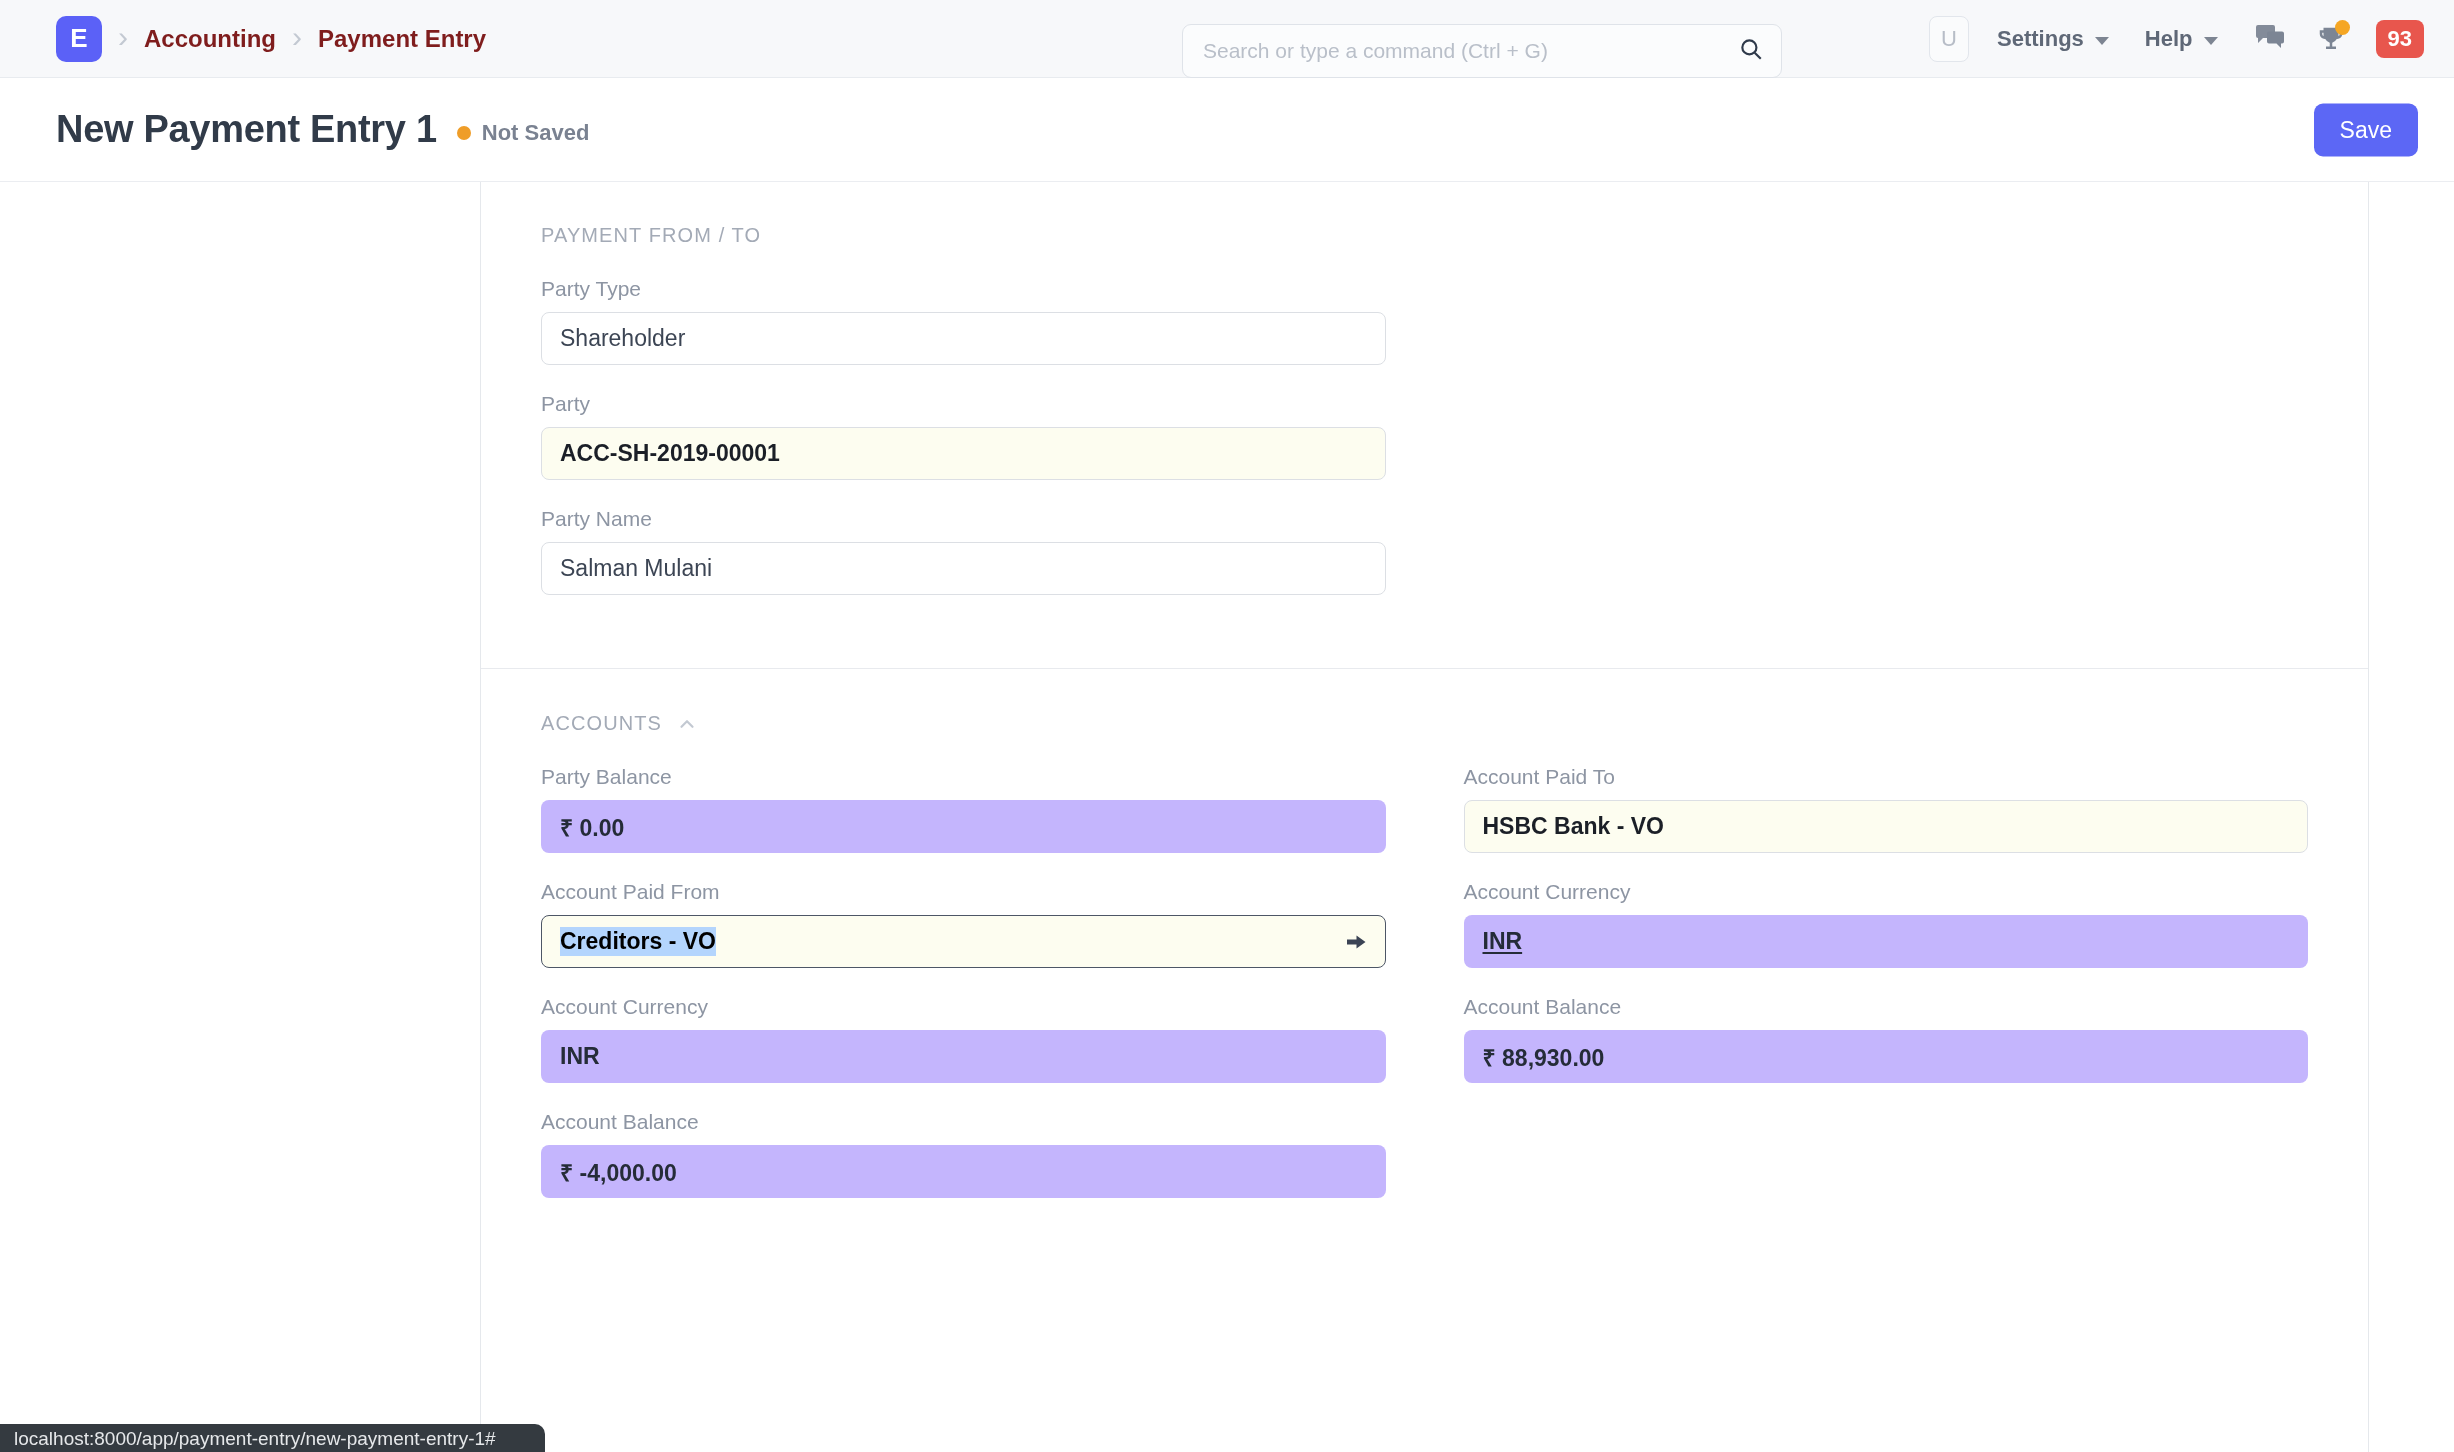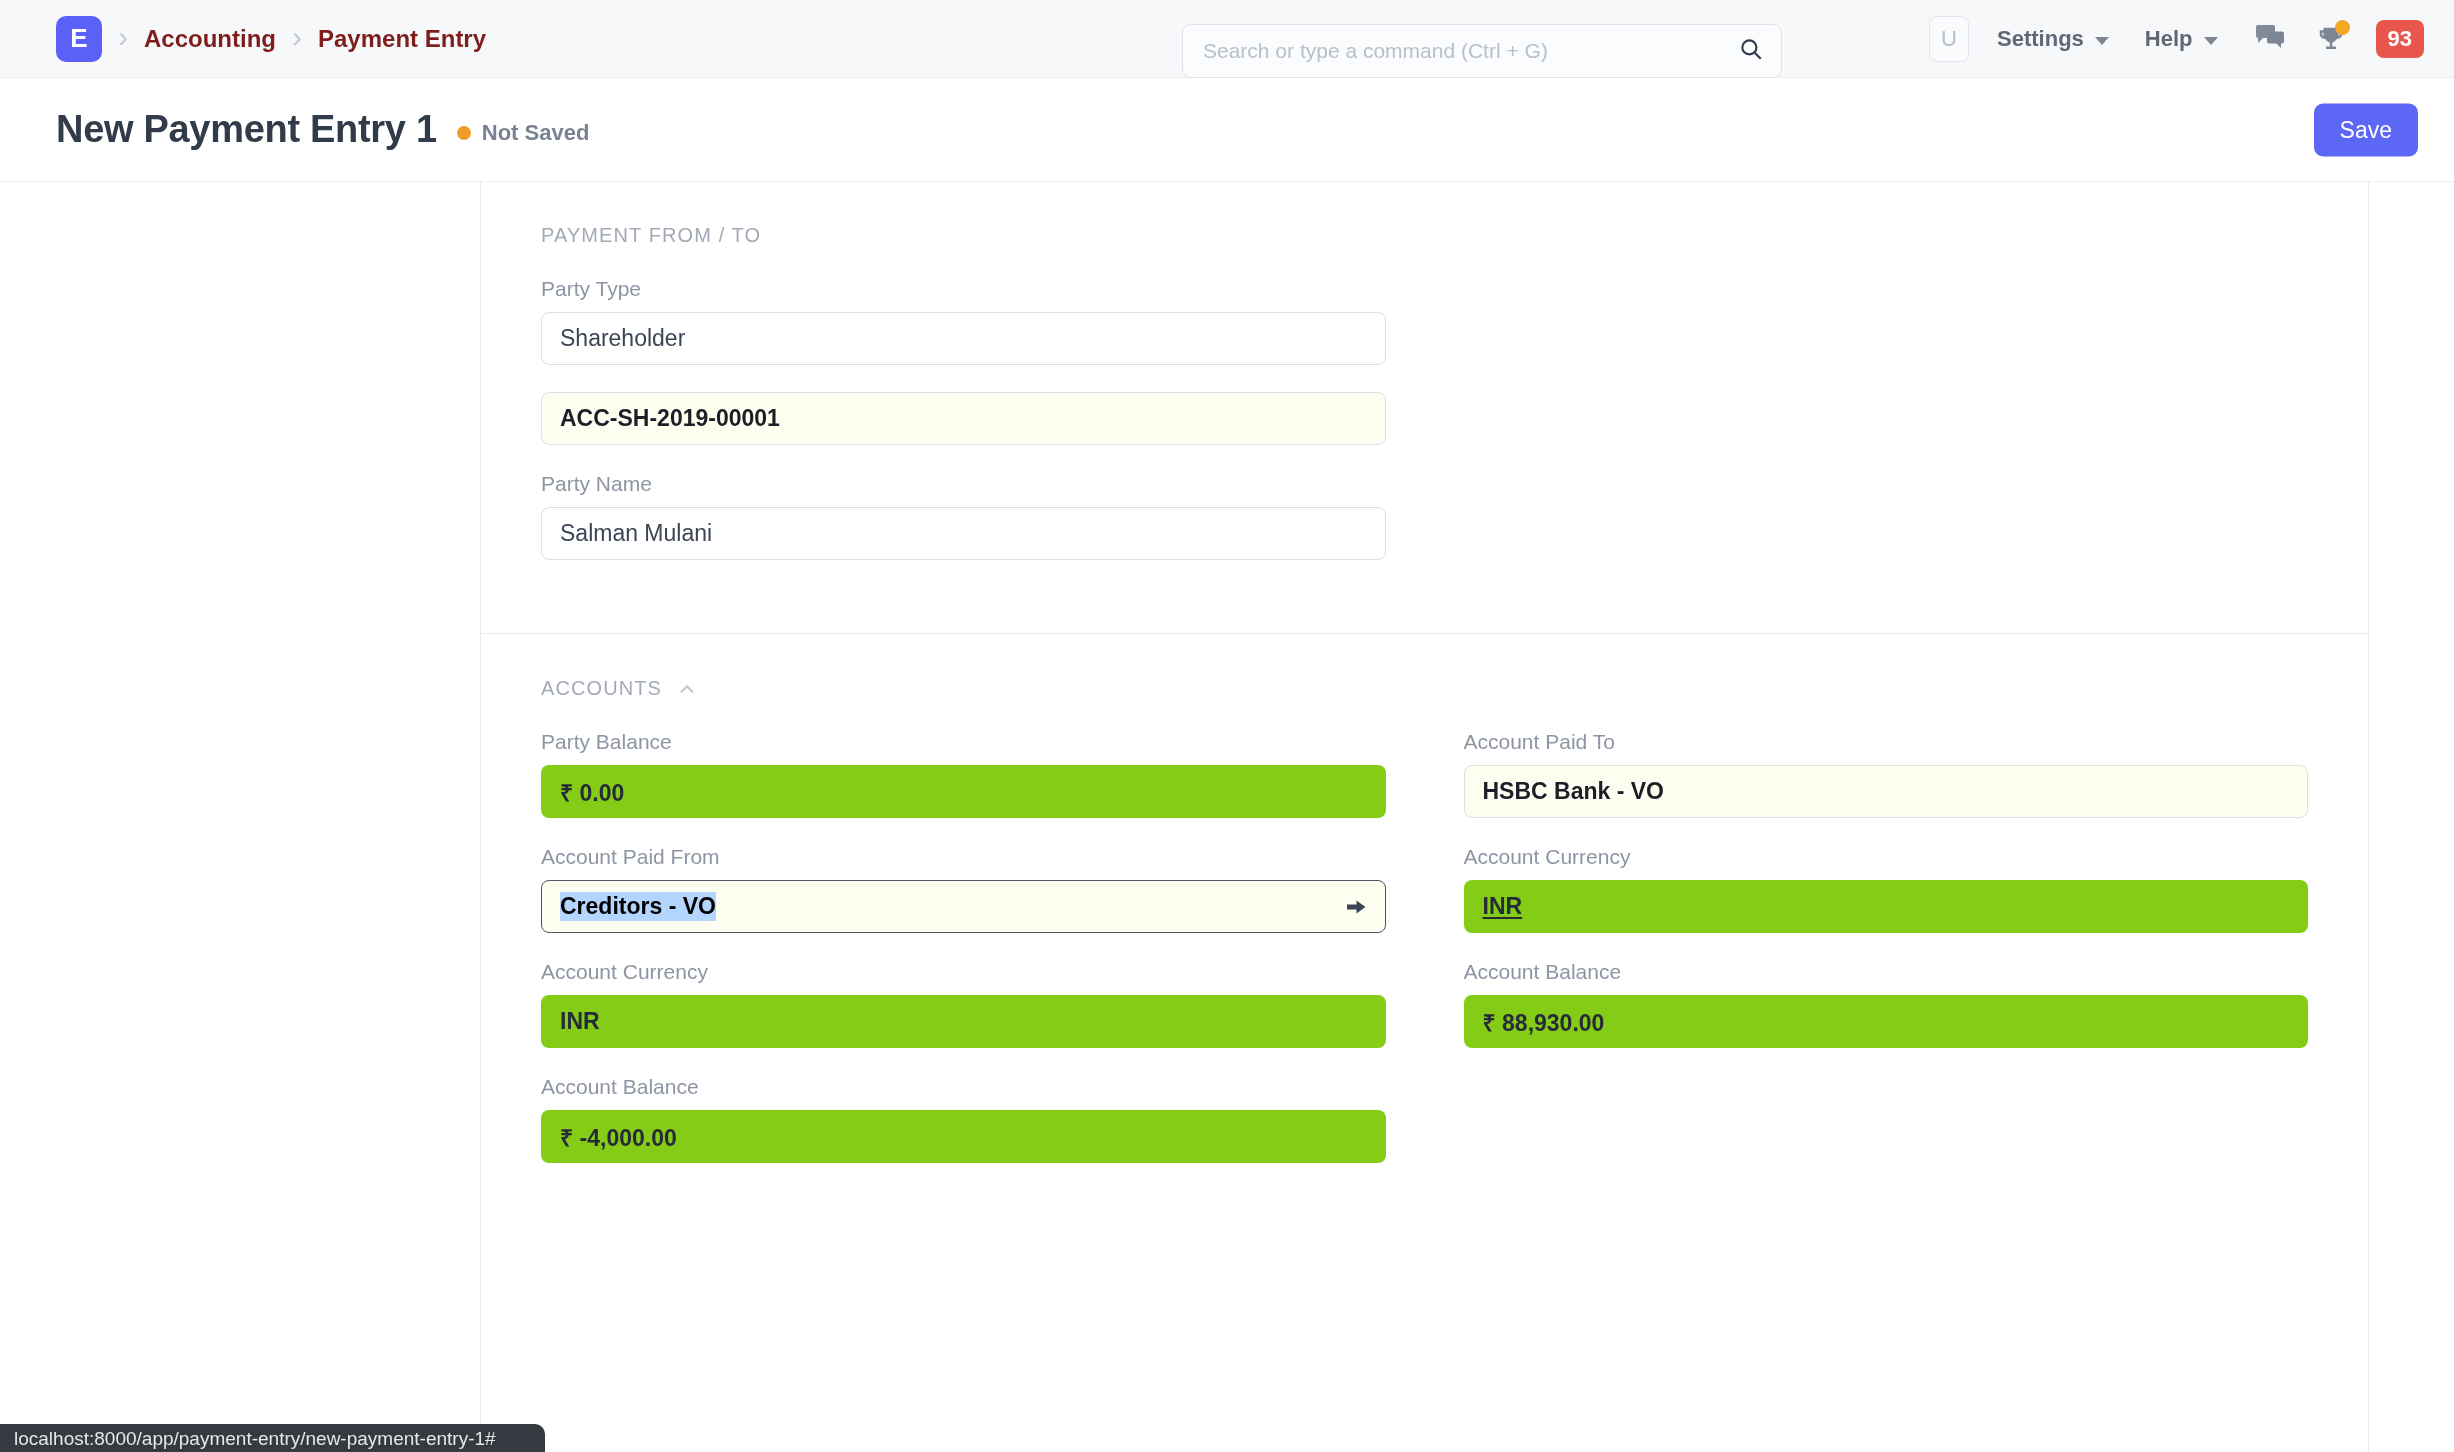--- a/index.html
+++ b/index.html
@@ -258,21 +258,21 @@
     outline: none;
   }
   .ctl.empty { height: 53px; }
   .ctl.modified {
     background: #fdfdf0;
     color: #1b1f27;
     font-weight: bold;
   }
   .ctl.readonly {
     border: 1px solid transparent;
-    background: #84cc16;
+    background: #c4b5fd;
     color: #252c38;
     font-weight: bold;
   }
   .ctl.readonly .uline {
     text-decoration: underline;
     text-underline-offset: 3px;
   }
   .ctl.focused {
     background: #fdfdf0;
     border: 1px solid #4d5666;
@@ -385,20 +385,21 @@
       </div>
       <div class="grid2">
         <div class="col">
 
           <div class="field">
             <label class="field-label">Party Type</label>
             <div class="ctl">Shareholder</div>
           </div>
 
           <div class="field">
+            <label class="field-label">Party</label>
             <div class="ctl modified">ACC-SH-2019-00001</div>
           </div>
 
           <div class="field">
             <label class="field-label">Party Name</label>
             <div class="ctl">Salman Mulani</div>
           </div>
 
         </div>
       </div>

